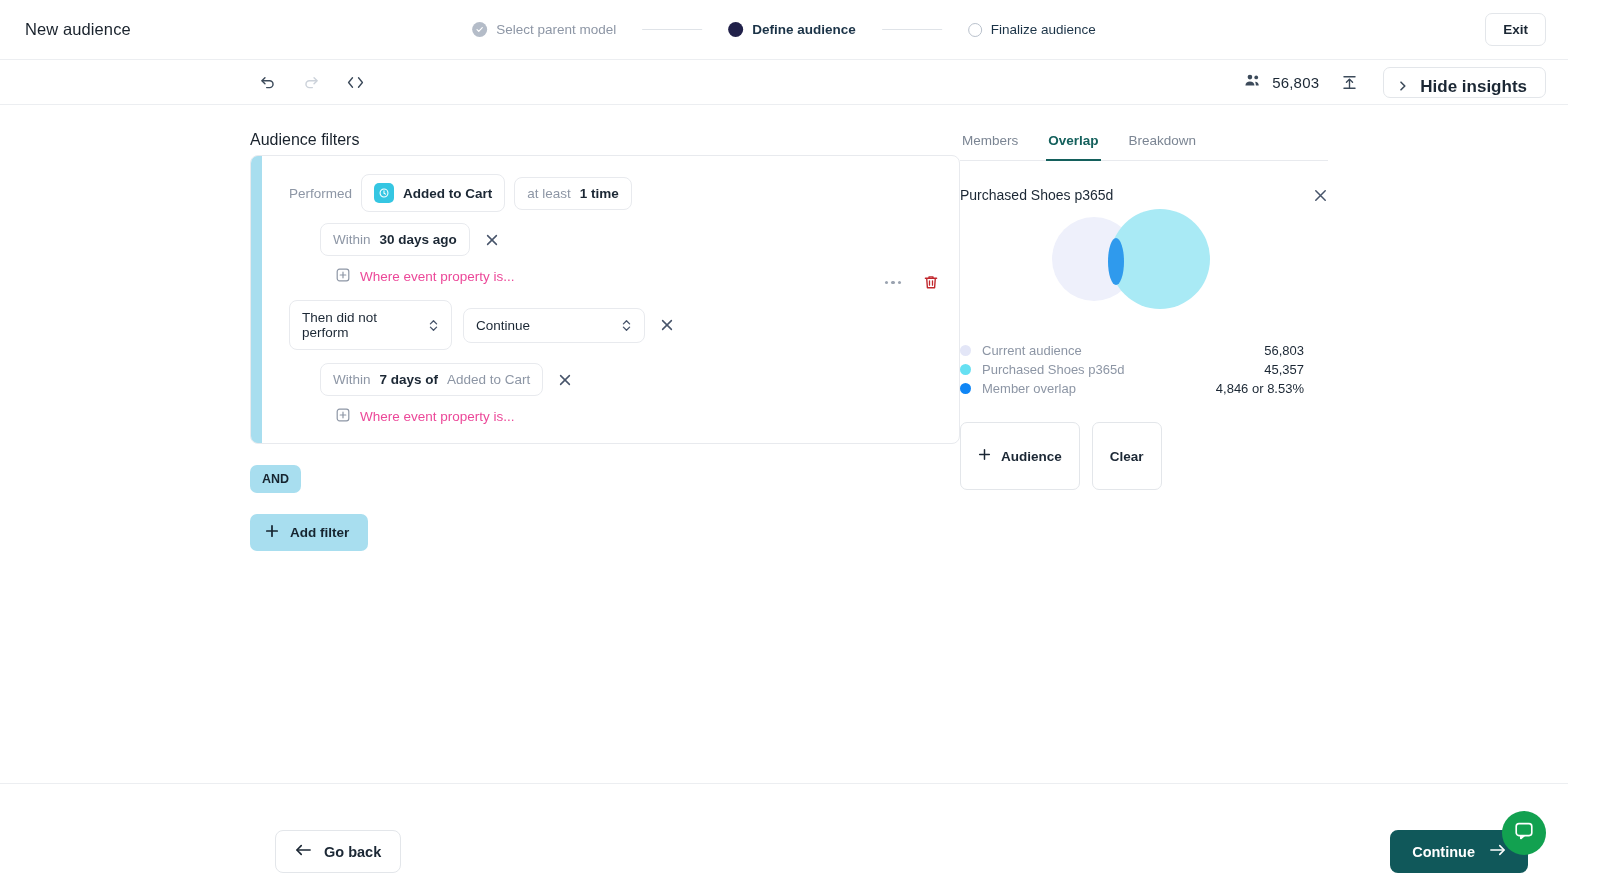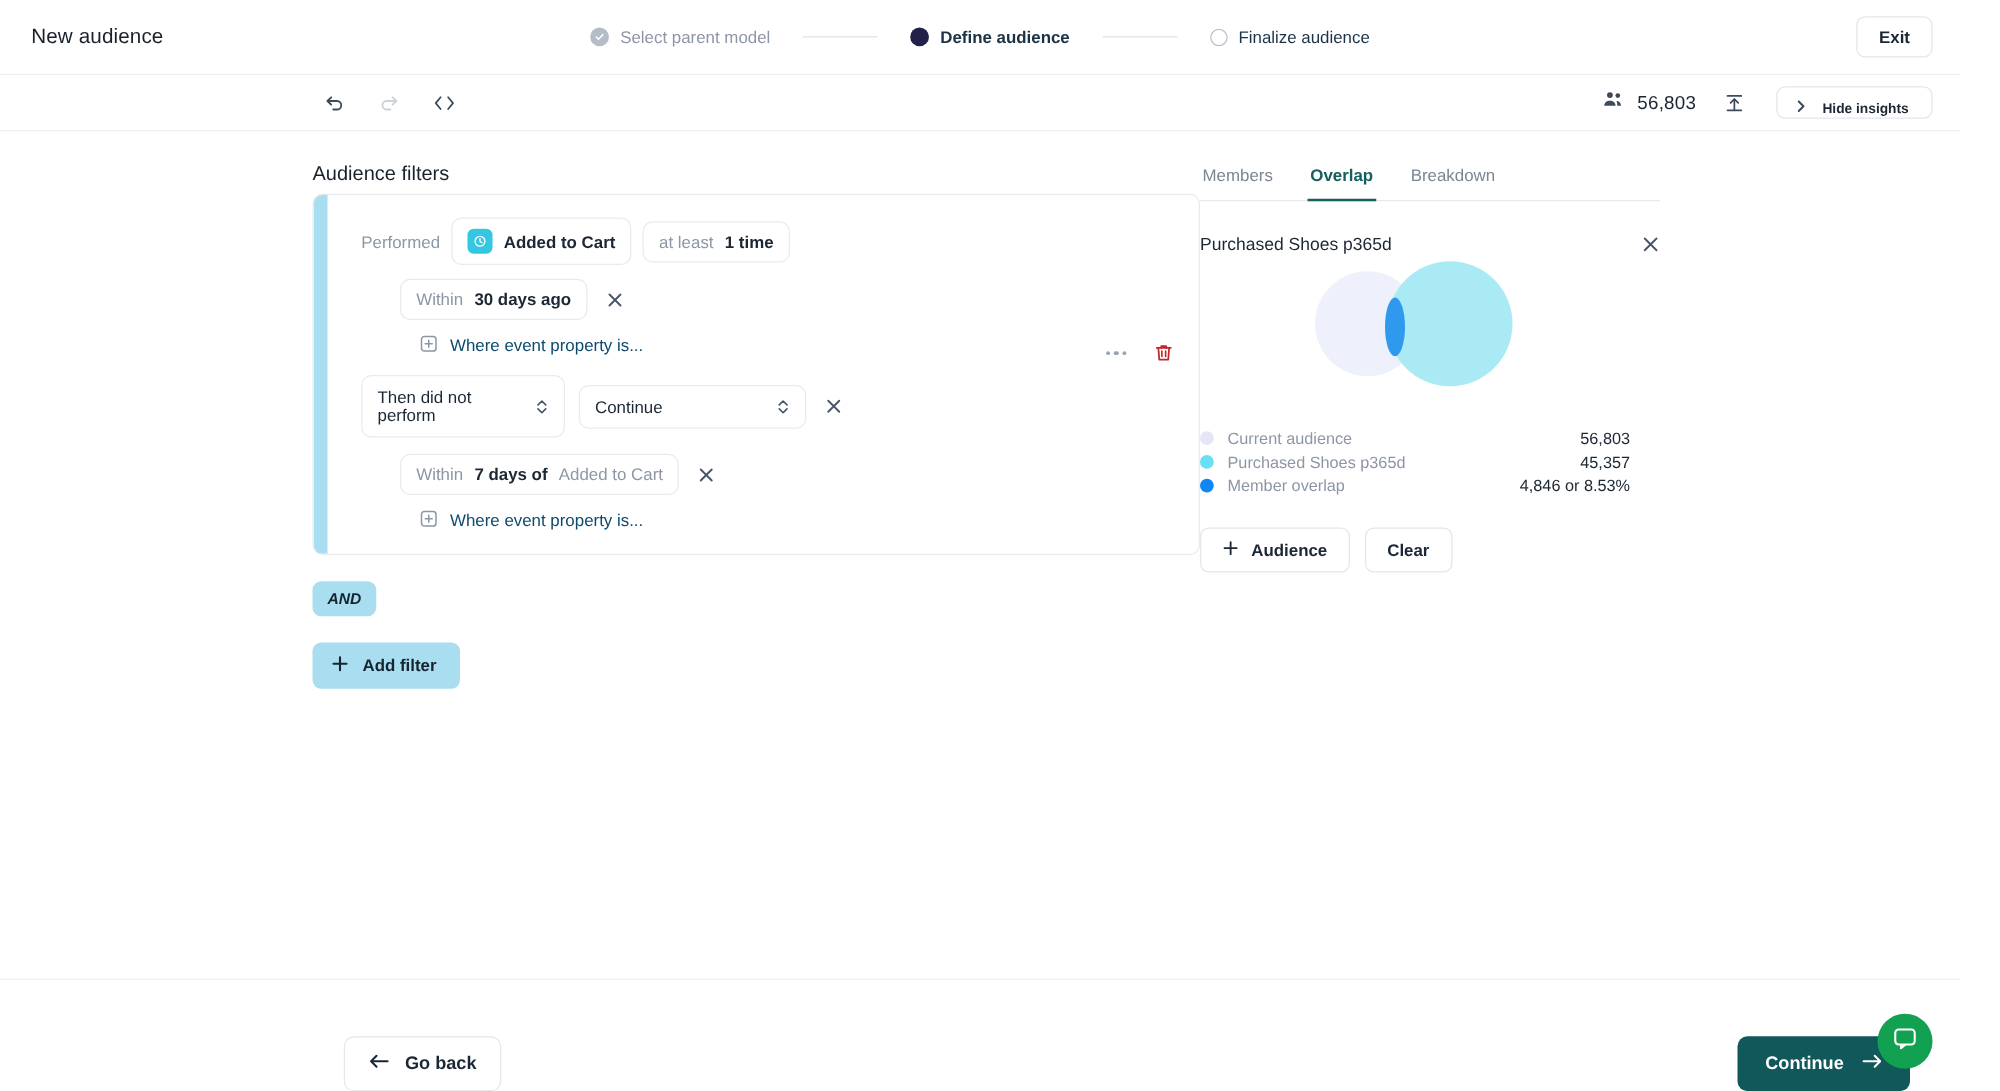--- a/index.html
+++ b/index.html
@@ -55,21 +55,21 @@
     width: 34px; height: 30px; display: flex; align-items: center; justify-content: center;
     cursor: pointer; border-radius: 5px; margin-right: 10px;
   }
   .tool-icon.disabled { cursor: default; }
   .tb-right { margin-left: auto; display: flex; align-items: center; gap: 0; }
   .members-count { display: flex; align-items: center; gap: 10px; margin-right: 22px; }
   .members-count .num { font-size: 15px; color: #1b2734; letter-spacing: .2px; }
   .export-icon { margin-right: 25px; cursor: pointer; display: flex; }
   .hide-insights {
     border: 1px solid #e3e6ea; background: #fff; border-radius: 7px;
-    padding: 9px 18px 0 13px; font-size: 11px; font-weight: bold; color: #1b2734;
+    padding: 9px 18px 0 13px; font-size: 17px; font-weight: bold; color: #1b2734;
     display: flex; align-items: center; gap: 11px; cursor: pointer; font-family: inherit;
   }
 
   
   .body { flex: 1; display: flex; position: relative; }
   .left-pane { width: 960px; padding: 26px 0 0 250px; }
   .sec-title { font-size: 16px; color: #19222c; margin-bottom: 6px; }
   .sec-sub { font-size: 13.5px; color: #7b8593; margin-bottom: 22px; }
 
   
@@ -89,41 +89,41 @@
   }
   .chip .bold { font-weight: bold; color: #1b2734; }
   .ev-icon {
     width: 20px; height: 20px; border-radius: 5px; background: #35c6e2;
     display: flex; align-items: center; justify-content: center; flex: 0 0 20px;
   }
   .row2 { margin-top: 11px; padding-left: 31px; display: flex; align-items: center; gap: 11px; }
   .x-btn { width: 22px; height: 22px; display: flex; align-items: center; justify-content: center; cursor: pointer; }
   .where-row {
     margin-top: 12px; padding-left: 47px; display: flex; align-items: center; gap: 10px;
-    color: #0c4a6e; font-size: 13.5px; cursor: pointer;
+    color: #ec4899; font-size: 13.5px; cursor: pointer;
   }
   .sel-row { margin-top: 15px; display: flex; align-items: center; gap: 11px; }
   .select {
     border: 1px solid #e8eaee; border-radius: 8px; background: #fff; font-size: 13.5px;
     padding: 9px 12px; display: flex; align-items: center; cursor: pointer; color: #1b2734;
   }
   .select .lbl { flex: 1; }
   .select .chev { margin-left: 14px; display: flex; }
   .sel-a { width: 163px; }
   .sel-b { width: 182px; }
   .row3 { margin-top: 13px; padding-left: 31px; display: flex; align-items: center; gap: 11px; }
   .card-actions { position: absolute; right: 20px; top: 118px; display: flex; align-items: center; gap: 22px; }
   .dots { cursor: pointer; display: flex; gap: 3px; }
   .dots i { width: 3.5px; height: 3.5px; border-radius: 50%; background: #9aa3b0; display: block; }
   .trash { cursor: pointer; display: flex; }
 
   .and-chip {
     margin-top: 21px; display: inline-flex; align-items: center;
     background: #a8deef; color: #16242f; font-size: 12.5px; font-weight: bold;
-    border-radius: 7px; padding: 7px 12px; cursor: pointer; font-style: italic;
+    border-radius: 7px; padding: 7px 12px; cursor: pointer;
   }
   .add-filter {
     margin-top: 21px; display: inline-flex; align-items: center; gap: 11px;
     background: #a8deef; color: #16242f; font-size: 13.5px; font-weight: bold;
     border-radius: 7px; padding: 10px 19px 10px 15px; cursor: pointer; border: none;
     font-family: inherit;
   }
 
   
   .insights { width: 400px; padding: 22px 0 0 0; }
@@ -149,21 +149,21 @@
     position: absolute; left: 148px; top: 21px; width: 16px; height: 47px;
     border-radius: 50%; background: #2f9aed;
   }
   .legend { width: 344px; margin-top: 14px; }
   .leg-row { display: flex; align-items: center; font-size: 13px; color: #8d96a5; line-height: 19px; }
   .leg-dot { width: 11px; height: 11px; border-radius: 50%; margin-right: 11px; flex: 0 0 11px; }
   .leg-val { margin-left: auto; color: #1b2734; }
   .ov-btns { display: flex; gap: 12px; margin-top: 24px; }
   .ov-btn {
     border: 1px solid #e3e6ea; background: #fff; border-radius: 7px; cursor: pointer;
-    padding: 9px 17px; font-size: 13.5px; font-weight: bold; color: #1b2734;
+    padding: 25px 17px; font-size: 13.5px; font-weight: bold; color: #1b2734;
     display: flex; align-items: flex-end; gap: 10px; font-family: inherit;
   }
 
   
   .footer {
     height: 90px; flex: 0 0 90px; border-top: 1px solid #eceef1;
     display: flex; align-items: flex-end; padding: 0 40px 0 275px;
   }
   .go-back {
     border: 1px solid #e3e6ea; background: #fff; border-radius: 8px; cursor: pointer;

